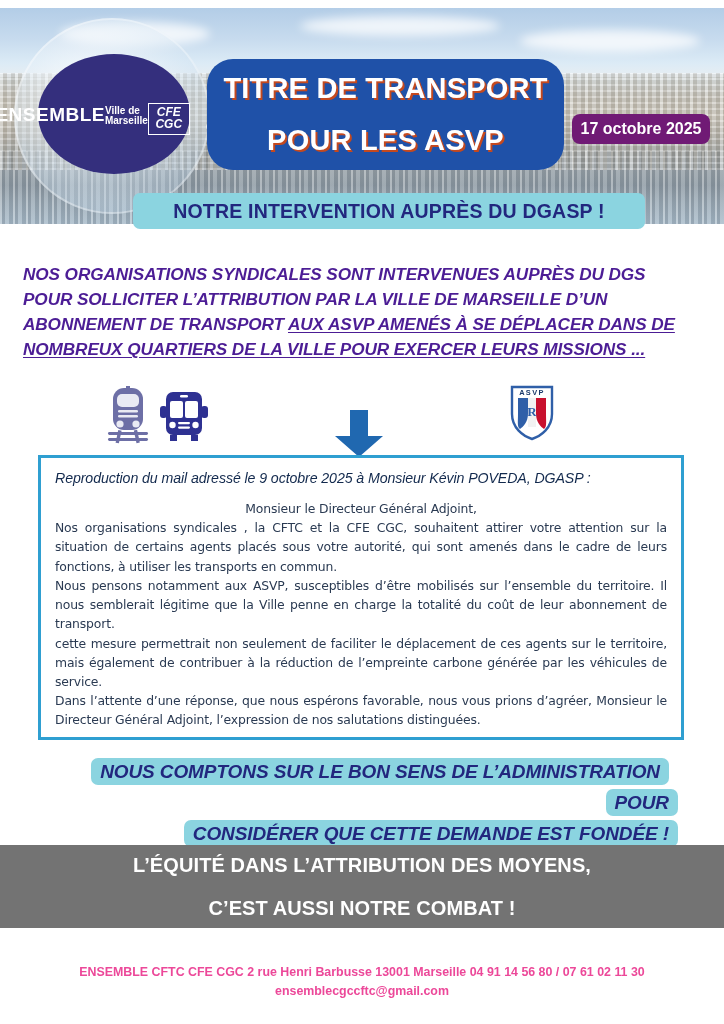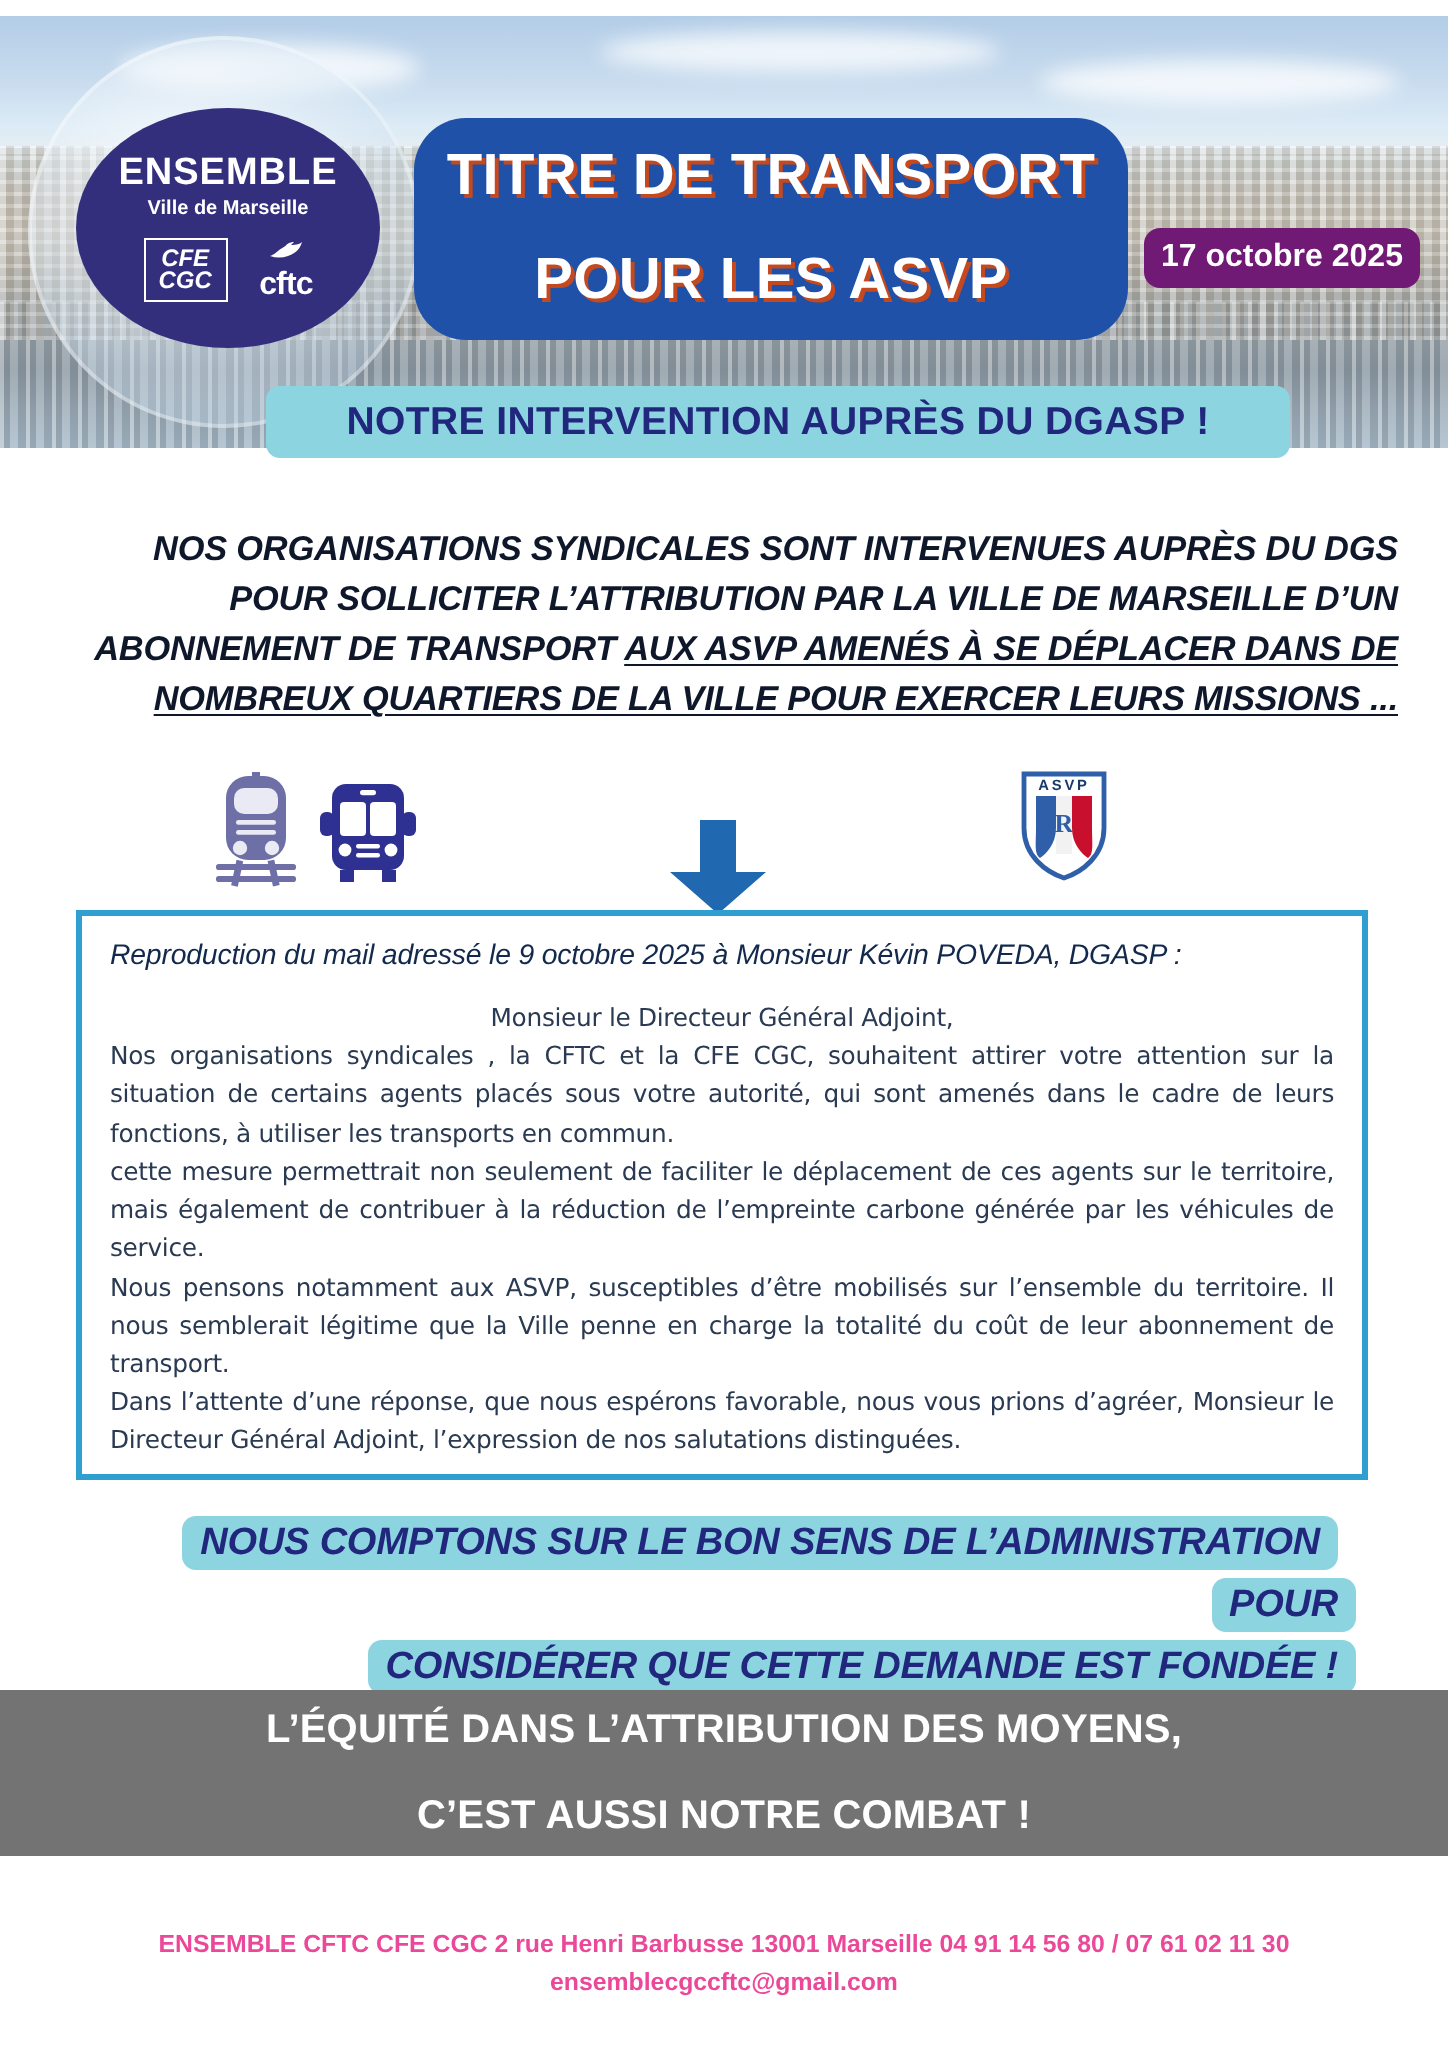--- a/index.html
+++ b/index.html
@@ -56,21 +56,21 @@
 
   
   .lens{
     position:absolute;left:14px;top:10px;width:196px;height:196px;border-radius:50%;
     background:radial-gradient(circle at 38% 32%, rgba(255,255,255,.62), rgba(214,230,243,.45) 55%, rgba(150,180,205,.30) 100%);
     box-shadow:0 0 0 2px rgba(255,255,255,.35) inset;
   }
   .logo-oval{
     position:absolute;left:38px;top:46px;width:152px;height:120px;border-radius:50%;
     background:#342f7d;
-    display:flex;flex-direction:column;align-items:center;justify-content:center;
+    display:flex;flex-direction:row;align-items:center;justify-content:center;
     color:#fff;
   }
   .logo-ensemble{font-size:19px;font-weight:bold;letter-spacing:.5px;line-height:1;}
   .logo-ville{font-size:10px;font-weight:bold;margin-top:4px;line-height:1;}
   .logo-unions{display:flex;align-items:center;gap:16px;margin-top:9px;}
   .cfecgc{
     position:relative;width:40px;height:30px;
     display:flex;flex-direction:column;align-items:center;justify-content:center;
     font-weight:bold;font-style:italic;line-height:.92;font-size:12px;
     border:1.6px solid #fff;
@@ -104,22 +104,22 @@
   .subtitle-band{
     position:absolute;left:133px;top:193px;width:512px;height:36px;
     background:#8bd4e0;border-radius:7px;
     display:flex;align-items:center;justify-content:center;
     color:#22277e;font-size:19.5px;font-weight:bold;letter-spacing:.2px;white-space:nowrap;
     z-index:5;
   }
 
   
   .intro{
-    position:absolute;left:47px;top:262px;width:652px;
-    text-align:right;color:#0f172a;
+    position:absolute;left:23px;top:262px;width:652px;
+    text-align:left;color:#4c1d95;
     font-size:17.2px;font-weight:bold;font-style:italic;line-height:1.46;
     letter-spacing:-.1px;
   }
   .intro .u{text-decoration:underline;text-underline-offset:2px;}
 
   
   .icon-train{position:absolute;left:104px;top:386px;width:48px;height:58px;}
   .icon-bus{position:absolute;left:158px;top:390px;width:52px;height:54px;}
   .asvp-badge{position:absolute;left:508px;top:384px;width:48px;height:58px;}
 
@@ -274,22 +274,22 @@
     <svg width="66" height="48" viewBox="0 0 66 48" aria-hidden="true">
       <path d="M24 0 H42 V26 H57 L33 47 L9 26 H24 Z" fill="#2068b0"></path>
     </svg>
   </div>
 
   <div class="mail-box">
     <div class="mail-head">Reproduction du mail adressé le 9 octobre 2025 à Monsieur Kévin POVEDA, DGASP :</div>
     <div class="mail-body">
       <p class="nojust">Monsieur le Directeur Général Adjoint,</p>
       <p>Nos organisations syndicales , la CFTC et la CFE CGC, souhaitent attirer votre attention sur la situation de certains agents placés sous votre autorité, qui sont amenés dans le cadre de leurs fonctions, à utiliser les transports en commun.</p>
+      <p>Nous pensons notamment aux ASVP, susceptibles d’être mobilisés sur l’ensemble du territoire. Il nous semblerait légitime que la Ville penne en charge la totalité du coût de leur abonnement de transport.</p>
       <p>cette mesure permettrait non seulement de faciliter le déplacement de ces agents sur le territoire, mais également de contribuer à la réduction de l’empreinte carbone générée par les véhicules de service.</p>
-      <p>Nous pensons notamment aux ASVP, susceptibles d’être mobilisés sur l’ensemble du territoire. Il nous semblerait légitime que la Ville penne en charge la totalité du coût de leur abonnement de transport.</p>
       <p>Dans l’attente d’une réponse, que nous espérons favorable, nous vous prions d’agréer, Monsieur le Directeur Général Adjoint, l’expression de nos salutations distinguées.</p>
     </div>
   </div>
 
   <div class="callout">
     <span>NOUS COMPTONS SUR LE BON SENS DE L’ADMINISTRATION POUR</span><br>
     <span>CONSIDÉRER QUE CETTE DEMANDE EST FONDÉE !</span>
   </div>
 
   <div class="blue-band">

